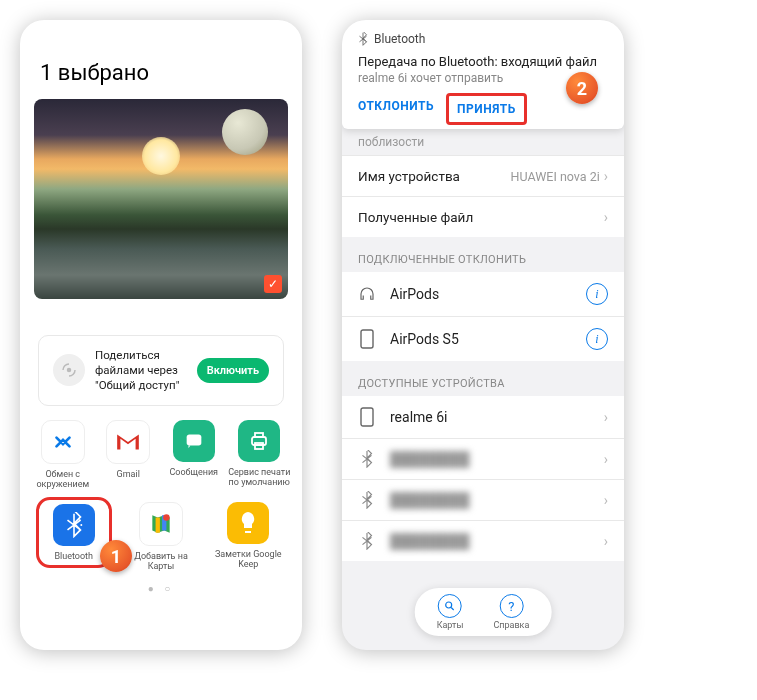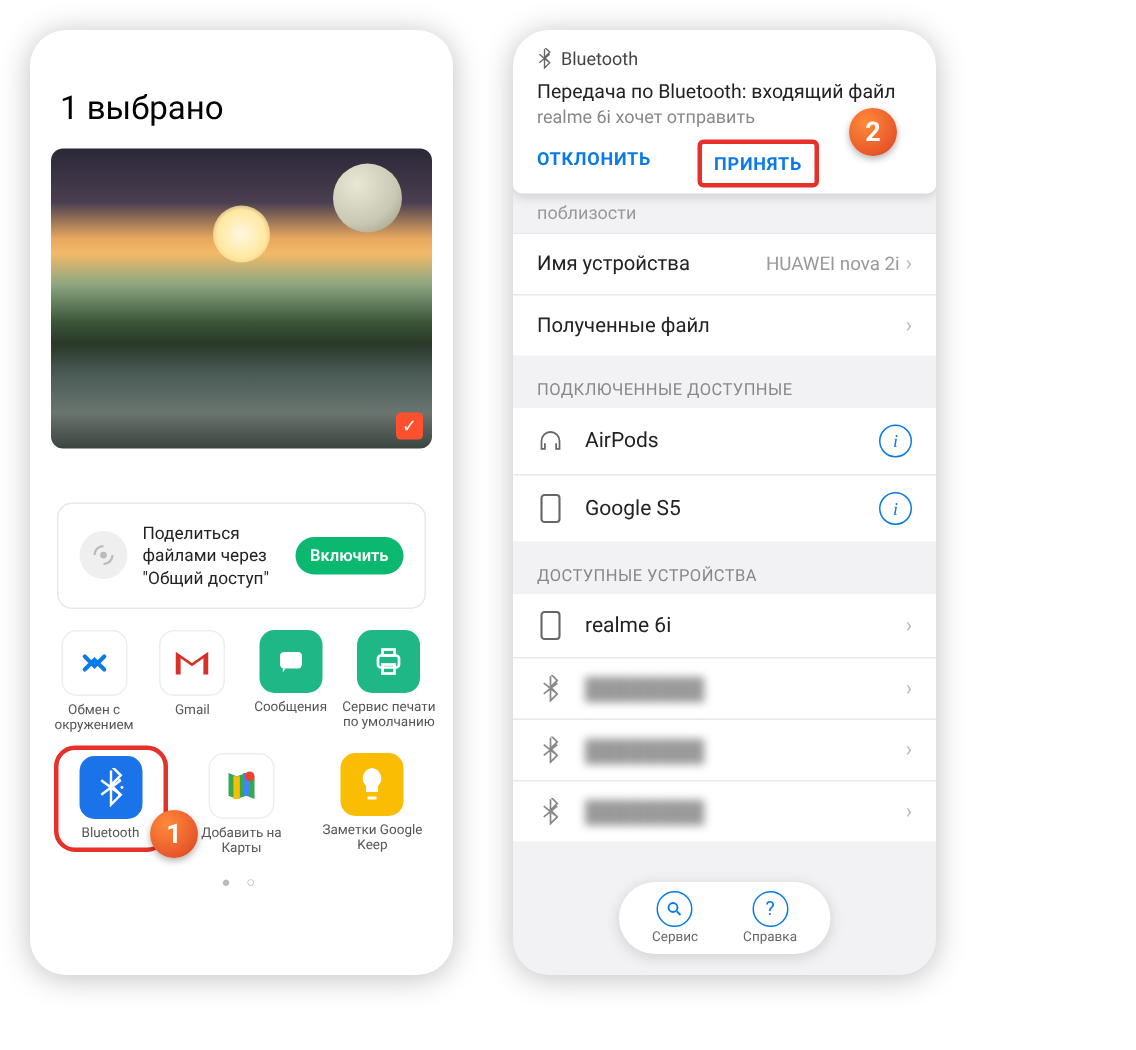--- a/index.html
+++ b/index.html
@@ -186,21 +186,21 @@
   color: #222;
   margin-top: 8px;
 }
 .dialog-sub {
   font-size: 12px;
   color: #888;
   margin-top: 2px;
 }
 .dialog-actions {
   display: flex;
-  gap: 39px;
+  gap: 20px;
   margin-top: 14px;
   padding-bottom: 10px;
 }
 .dialog-btn {
   font-size: 12px;
   font-weight: 700;
   color: #0a7ae8;
   letter-spacing: 0.5px;
 }
 .accept-highlight {
@@ -420,38 +420,38 @@
     <span class="val">
         <span>HUAWEI nova 2i</span>
         <span class="chev">›</span>
       </span>
   </div>
   <div class="setting-row">
     <span>Полученные файл</span>
     <span class="chev">›</span>
   </div>
 
-  <div class="section-hdr">ПОДКЛЮЧЕННЫЕ ДОСТУПНЫЕ</div>
+  <div class="section-hdr">ПОДКЛЮЧЕННЫЕ ОТКЛОНИТЬ</div>
   <div>
     <div class="dev-row">
       <span class="dev-icon">
           <svg width="18" height="18" viewBox="0 0 24 24">
             <path d="M4 14v-2a8 8 0 0 1 16 0v2M4 14v5h3v-5M20 14v5h-3v-5" stroke="#666" stroke-width="1.6" fill="none"></path>
           </svg>
         </span>
       <span class="dev-name">AirPods</span>
       <span class="info-i">i</span>
     </div>
     <div class="dev-row">
       <span class="dev-icon">
           <svg width="14" height="20" viewBox="0 0 14 20">
             <rect x="1" y="1" width="12" height="18" rx="2" stroke="#666" stroke-width="1.4" fill="none"></rect>
           </svg>
         </span>
-      <span class="dev-name">Google S5</span>
+      <span class="dev-name">AirPods S5</span>
       <span class="info-i">i</span>
     </div>
   </div>
 
   <div class="section-hdr">ДОСТУПНЫЕ УСТРОЙСТВА</div>
   <div>
     <div class="dev-row">
       <span class="dev-icon">
           <svg width="14" height="20" viewBox="0 0 14 20">
             <rect x="1" y="1" width="12" height="18" rx="2" stroke="#666" stroke-width="1.4" fill="none"></rect>
@@ -490,21 +490,21 @@
   </div>
 
   <div class="bottom-pill">
     <div class="pill-item">
       <div class="pill-icon">
           <svg width="12" height="12" viewBox="0 0 24 24">
             <circle cx="10" cy="10" r="6" stroke="#0a7ae8" stroke-width="2.4" fill="none"></circle>
             <path d="M15 15l5 5" stroke="#0a7ae8" stroke-width="2.4"></path>
           </svg>
         </div>
-      <div>Сервис</div>
+      <div>Карты</div>
     </div>
     <div class="pill-item">
       <div class="pill-icon">?</div>
       <div>Справка</div>
     </div>
   </div>
 
   <div class="callout" style="top:52px;left:224px">2</div>
 </div>
 

